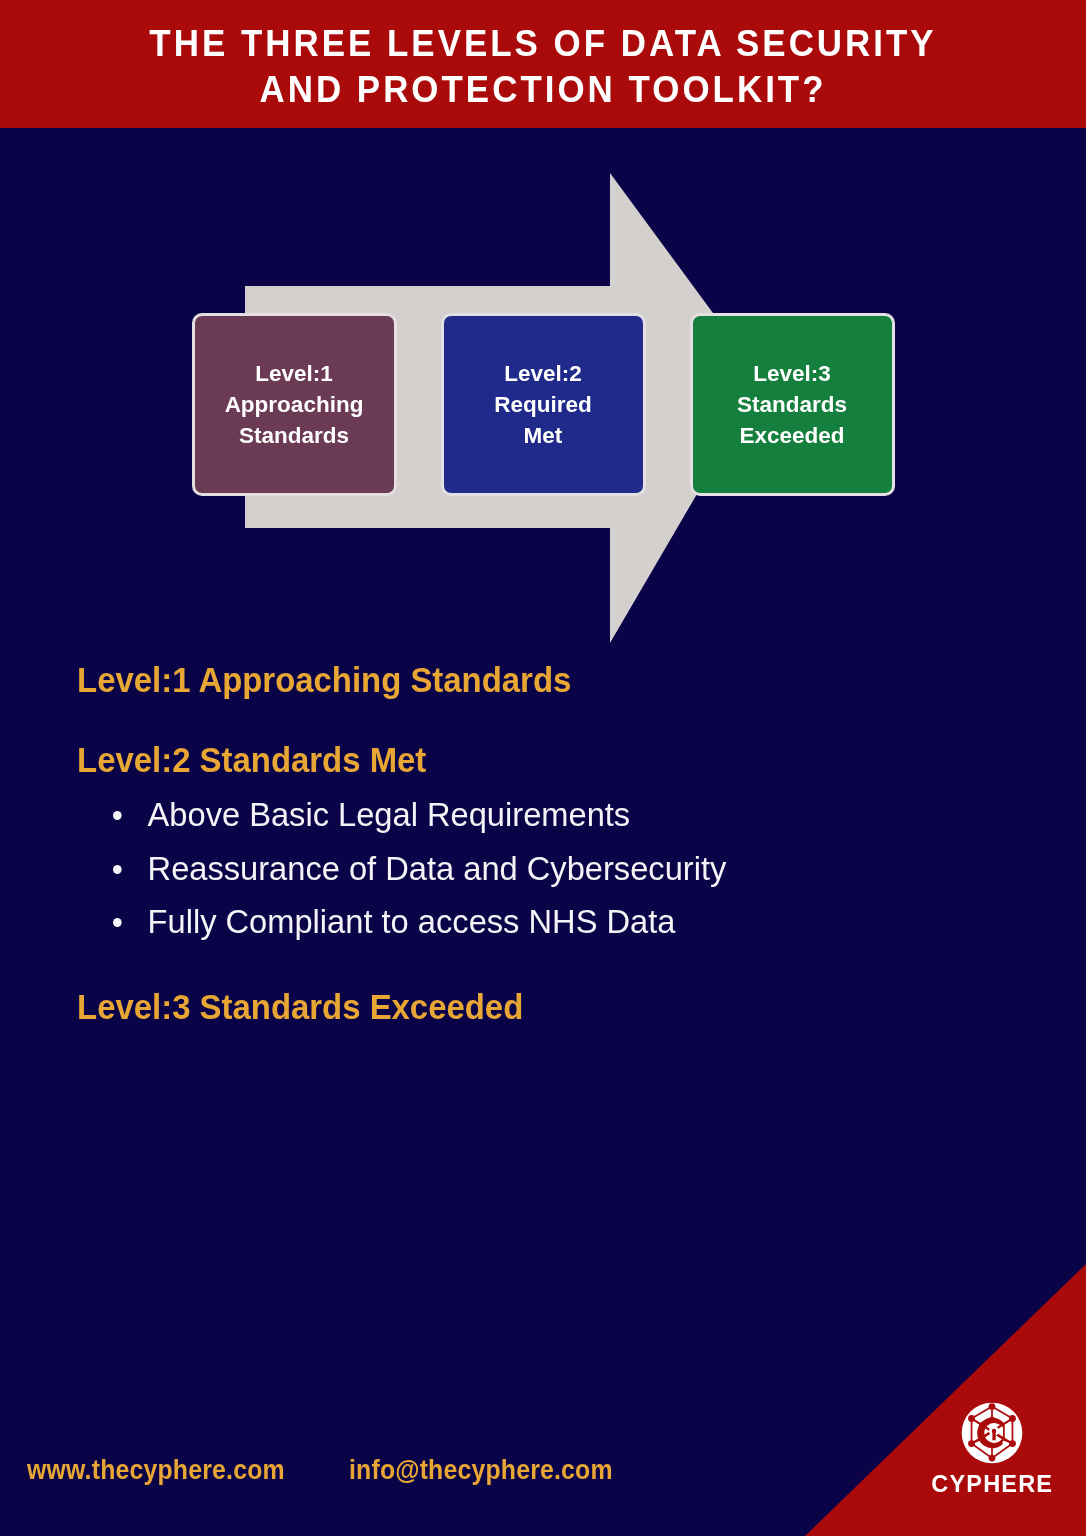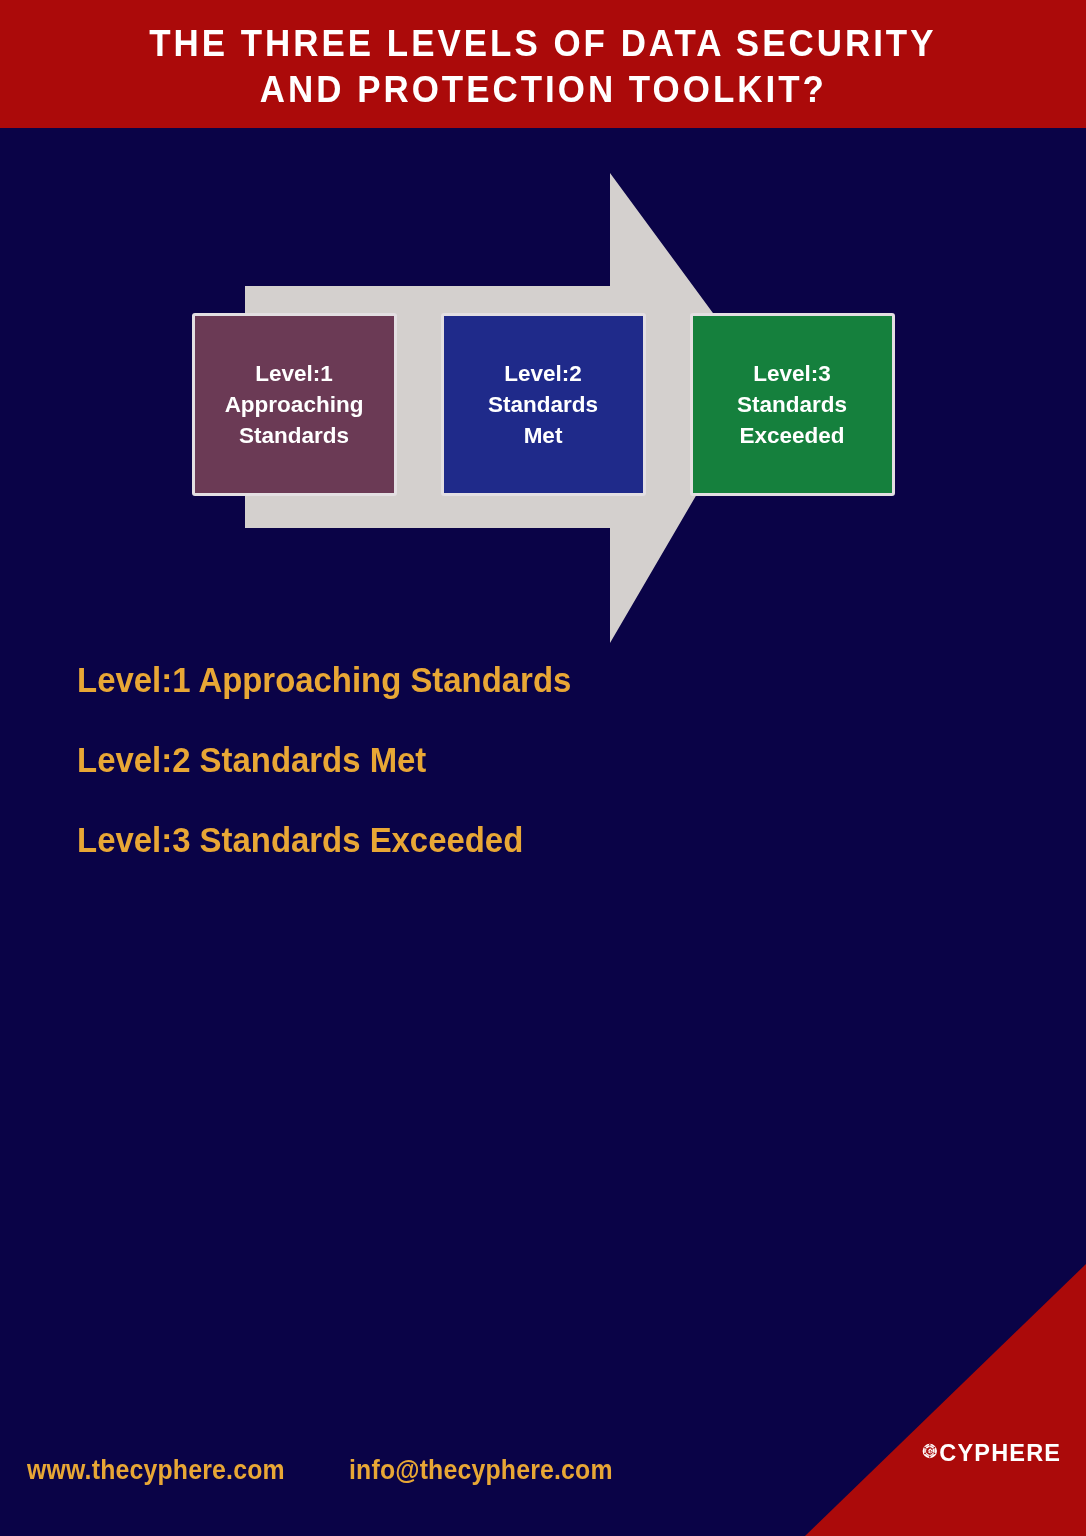--- a/index.html
+++ b/index.html
@@ -17,21 +17,20 @@
 
   
   .header-banner {
     position: absolute;
     top: 0; left: 0;
     width: 1086px;
     height: 128px;
     background: #ab0a0a;
     display: flex;
     flex-direction: column;
-    align-items: center;
     justify-content: center;
     box-sizing: border-box;
     padding-top: 6px;
   }
   .header-line {
     color: #ffffff;
     font-family: "Liberation Sans", sans-serif;
     font-weight: bold;
     font-size: 36px;
     letter-spacing: 3.1px;
@@ -60,21 +59,21 @@
     top: 185px;
     left: 0;
     width: 1086px;
     display: flex;
     justify-content: center;
     gap: 44px;
   }
   .level-card {
     width: 205px;
     height: 183px;
-    border-radius: 3px;
+    border-radius: 10px;
     border: 3px solid #e3dfe2;
     display: flex;
     align-items: center;
     justify-content: center;
     box-sizing: border-box;
     padding: 4px 8px;
   }
   .level-card .card-text {
     color: #ffffff;
     font-family: "Liberation Sans", sans-serif;
@@ -144,24 +143,24 @@
     bottom: 0;
     width: 290px;
     height: 272px;
     overflow: hidden;
   }
   .footer-corner svg { display: block; }
 
   .logo-block {
     position: absolute;
     right: 24px;
-    bottom: 52px;
+    bottom: 38px;
     width: 140px;
     display: flex;
-    flex-direction: row;
+    flex-direction: column;
     align-items: center;
   }
   .logo-mark { width: 66px; height: 66px; display:block; }
   .logo-word {
     color: #ffffff;
     font-family: "Liberation Sans", sans-serif;
     font-weight: bold;
     font-size: 24px;
     letter-spacing: 1.2px;
     margin-top: 4px;
@@ -203,39 +202,53 @@
   </svg>
 
   <div class="cards-row">
     <div class="level-card card-1">
       <div class="card-text">Level:1
 Approaching
 Standards</div>
     </div>
     <div class="level-card card-2">
       <div class="card-text">Level:2
-Standards
+Required
 Met</div>
     </div>
     <div class="level-card card-3">
       <div class="card-text">Level:3
 Standards
 Exceeded</div>
     </div>
   </div>
 </div>
 
 <div class="body-sections">
 
   <div class="section">
     <div class="section-heading">Level:1 Approaching Standards</div>
   </div>
 
   <div class="section">
     <div class="section-heading">Level:2 Standards Met</div>
+    <ul class="bullet-list">
+      <li class="bullet-item">
+        <span class="dot"></span>
+        <span>Above Basic Legal Requirements</span>
+      </li>
+      <li class="bullet-item">
+        <span class="dot"></span>
+        <span>Reassurance of Data and Cybersecurity</span>
+      </li>
+      <li class="bullet-item">
+        <span class="dot"></span>
+        <span>Fully Compliant to access NHS Data</span>
+      </li>
+    </ul>
   </div>
 
   <div class="section">
     <div class="section-heading">Level:3 Standards Exceeded</div>
   </div>
 
 </div>
 
 <div class="footer-corner">
   <svg width="290" height="272" viewBox="0 0 290 272">

